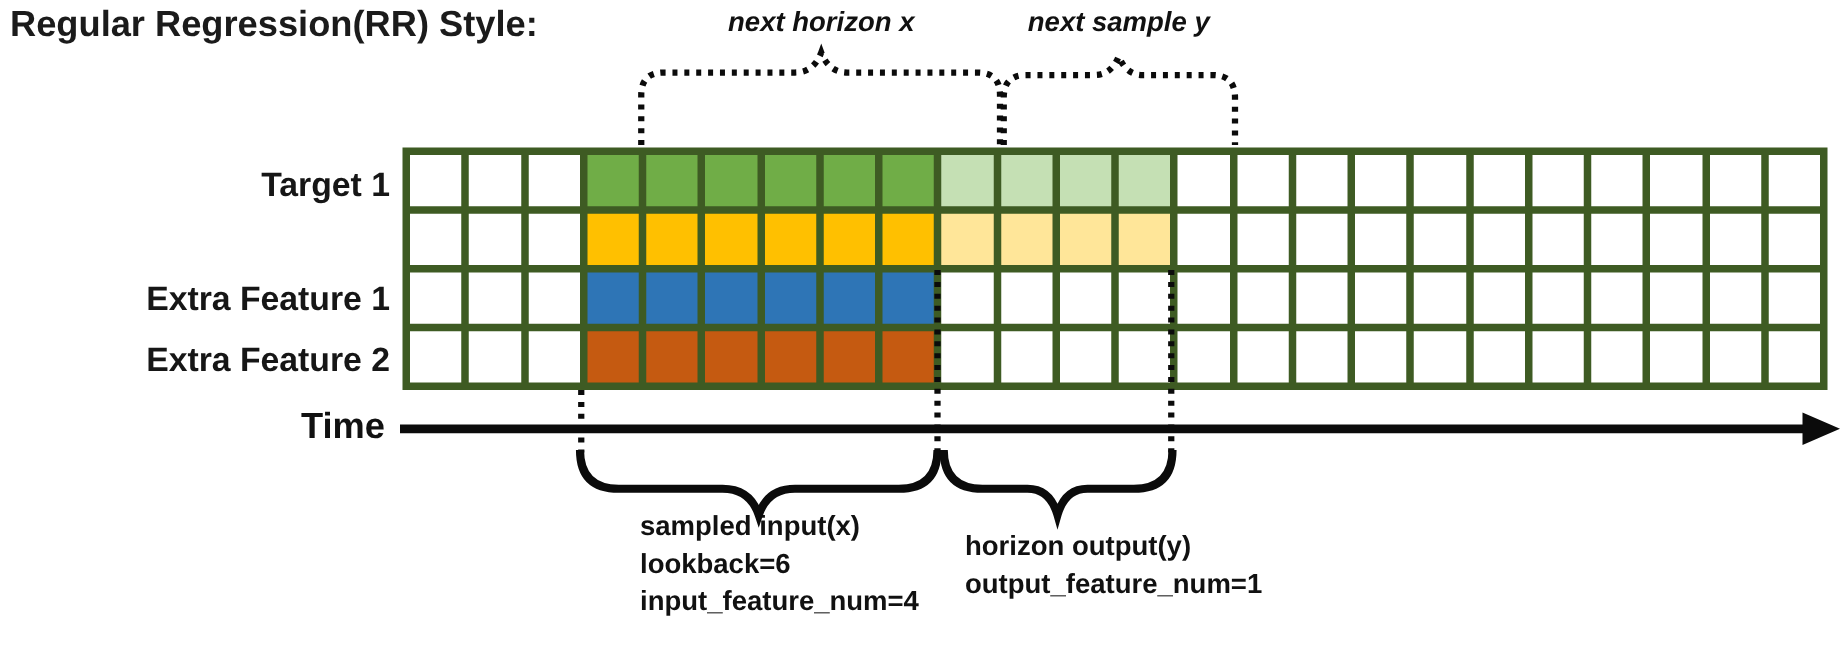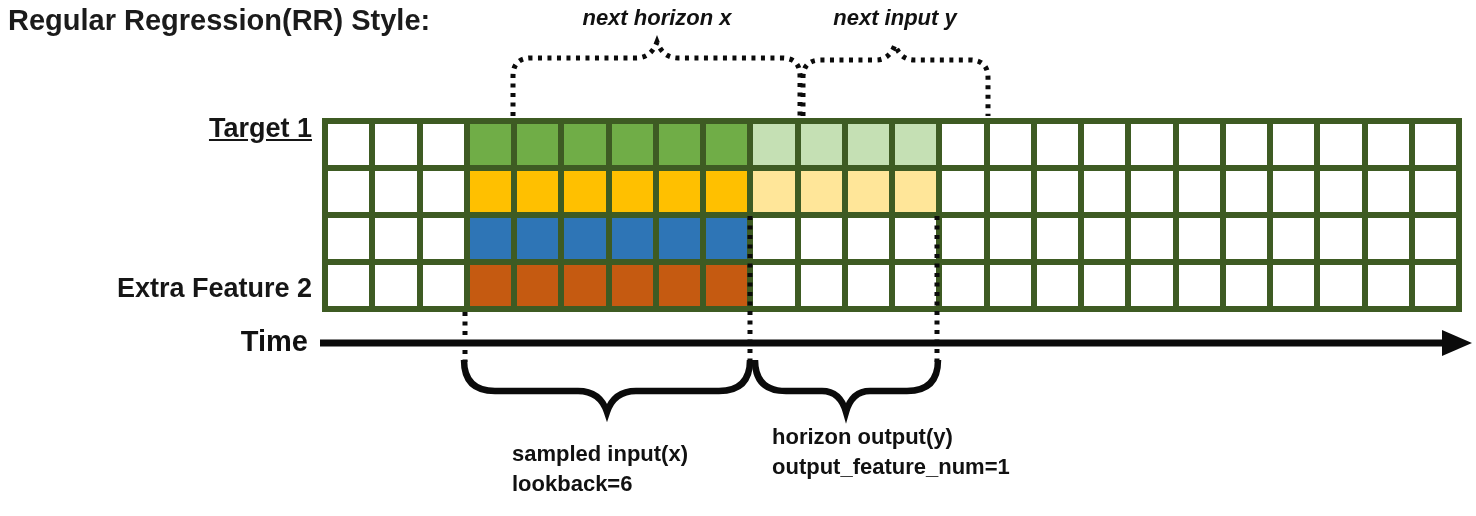--- a/index.html
+++ b/index.html
@@ -14,52 +14,53 @@
   .next-label{
     position:absolute;top:5px;transform:translateX(-50%);
     font-size:22px;font-style:italic;font-weight:600;color:#111;white-space:nowrap;
   }
   .next-label.nx{left:657px;}
   .next-label.ny{left:895px;}
   .row-label{
     position:absolute;left:0;width:312px;height:48px;display:flex;align-items:center;
     justify-content:flex-end;font-size:27px;font-weight:700;color:#161616;white-space:nowrap;
   }
-  .row-label.r0{top:104px;text-decoration:underline;}
+  .row-label.r0{top:124px;}
   .row-label.r1{top:167px;}
   .row-label.r2{top:215px;}
   .row-label.r3{top:264px;}
   .time-label{
     position:absolute;left:0;width:308px;top:325px;text-align:right;
     font-size:29px;font-weight:700;color:#111;
   }
   .grid{
     position:absolute;left:322px;top:118px;width:1140px;height:194px;
     box-sizing:border-box;padding:6px;display:grid;gap:6px;z-index:1;
   }
   .cell{width:100%;height:100%;}
   .overlay{position:absolute;left:0;top:0;z-index:5;pointer-events:none;}
   .anno{
     position:absolute;font-size:22px;font-weight:600;line-height:30px;color:#111;
     white-space:nowrap;
   }
-  .anno.input{left:512px;top:439px;}
+  .anno.input{left:512px;top:406px;}
   .anno.output{left:772px;top:422px;}
 </style>
 </head>
 <body>
 
 <div class="stage">
 
   <div class="title">Regular Regression(RR) Style:</div>
 
   <div class="next-label nx">next horizon x</div>
-  <div class="next-label ny">next input y</div>
+  <div class="next-label ny">next sample y</div>
 
   <div class="row-label r0">Target 1</div>
+  <div class="row-label r2">Extra Feature 1</div>
   <div class="row-label r3">Extra Feature 2</div>
 
   <div class="grid" style="background: rgb(62, 91, 35); grid-template-columns: repeat(24, 1fr); grid-template-rows: repeat(4, 1fr);">
       <div class="cell" style="background: rgb(255, 255, 255);"></div>
       <div class="cell" style="background: rgb(255, 255, 255);"></div>
       <div class="cell" style="background: rgb(255, 255, 255);"></div>
       <div class="cell" style="background: rgb(112, 173, 71);"></div>
       <div class="cell" style="background: rgb(112, 173, 71);"></div>
       <div class="cell" style="background: rgb(112, 173, 71);"></div>
       <div class="cell" style="background: rgb(112, 173, 71);"></div>
@@ -170,20 +171,21 @@
     <polygon points="1442,330 1472,343 1442,356" fill="#0b0b0b"></polygon>
 
     <path d="M 464 360 Q 464 391 495 391 L 578 391 Q 600 391 607 412 Q 614 391 636 391 L 719 391 Q 750 391 750 360" fill="none" stroke="#0b0b0b" stroke-width="6.5"></path>
 
     <path d="M 755 360 Q 755 391 786 391 L 822 391 Q 840 391 846 412 Q 852 391 870 391 L 907 391 Q 938 391 938 360" fill="none" stroke="#0b0b0b" stroke-width="6.5"></path>
   </svg>
 
   <div class="anno input">
     <div>sampled input(x)</div>
     <div>lookback=6</div>
+    <div>input_feature_num=4</div>
   </div>
 
   <div class="anno output">
     <div>horizon output(y)</div>
     <div>output_feature_num=1</div>
   </div>
 
 </div>
 
 </body></html>

